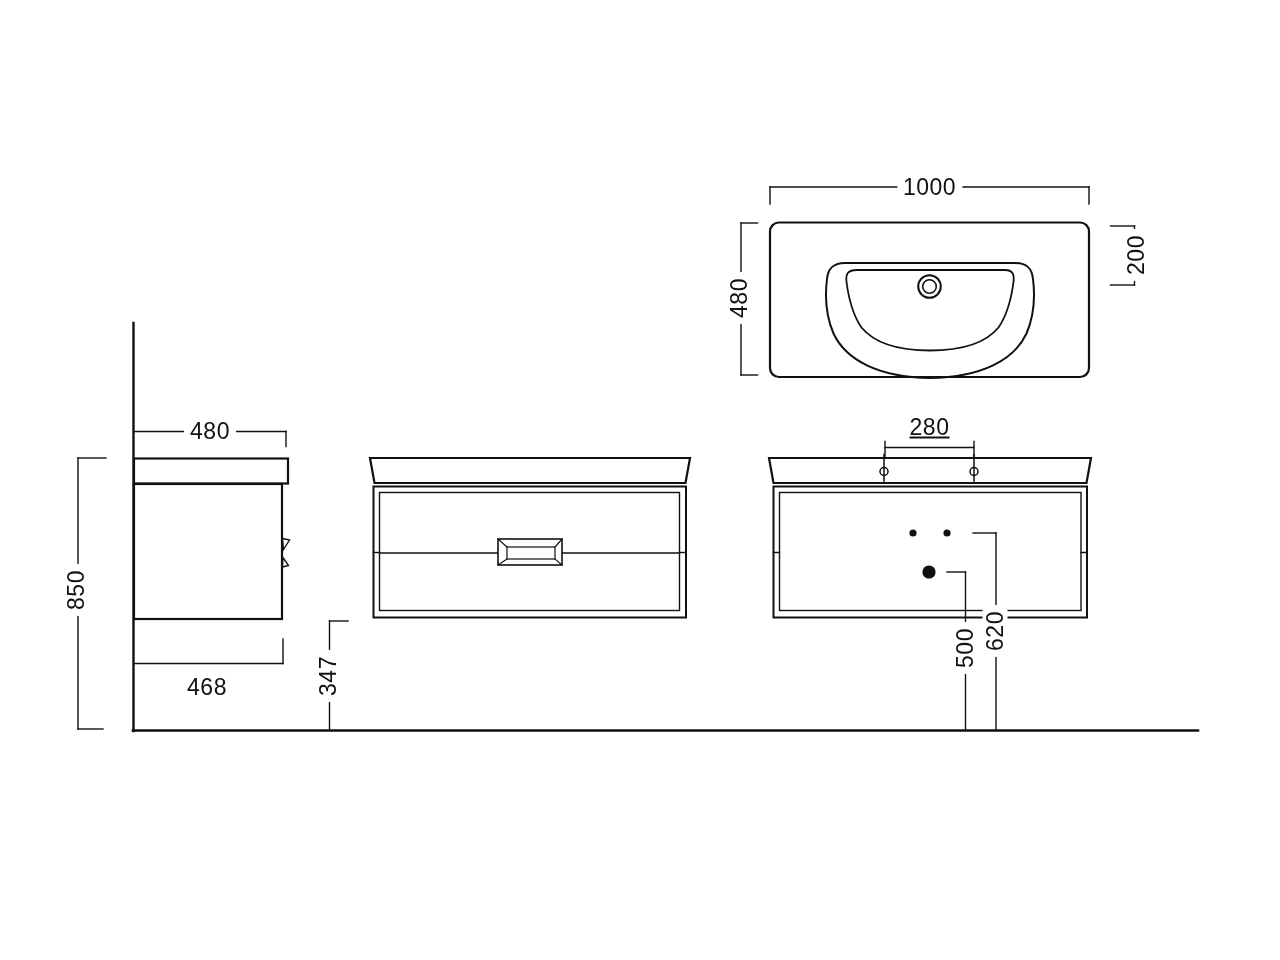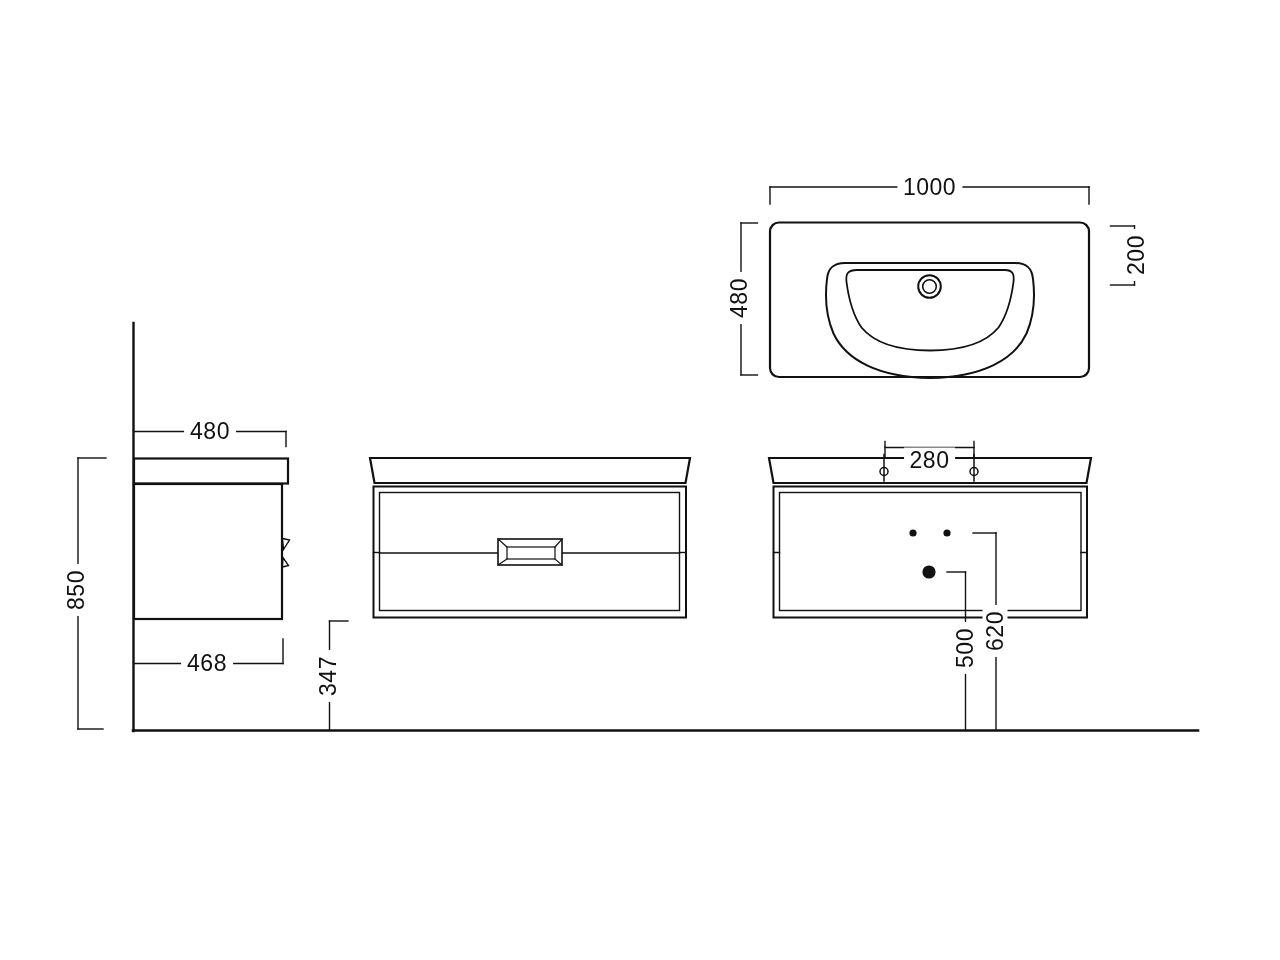--- a/index.html
+++ b/index.html
@@ -142,21 +142,21 @@
       </g>
     </g>
   </svg>
 
   <div class="dim-label" style="left:929.5px; top:187px;">1000</div>
   <div class="dim-label vert" style="left:739px; top:298px;">480</div>
   <div class="dim-label vert" style="left:1136px; top:255px;">200</div>
 
   <div class="dim-label" style="left:210px; top:431px;">480</div>
   <div class="dim-label vert" style="left:76px; top:590px;">850</div>
-  <div class="dim-label" style="left:207px; top:663px;">468</div>
+  <div class="dim-label" style="left:207px; top:687px;">468</div>
 
   <div class="dim-label vert" style="left:328px; top:676px;">347</div>
 
-  <div class="dim-label" style="left:929.5px; top:460px;">280</div>
+  <div class="dim-label" style="left:929.5px; top:427px;text-decoration:underline;">280</div>
   <div class="dim-label vert" style="left:965px; top:648px;">500</div>
   <div class="dim-label vert" style="left:995px; top:631px;">620</div>
 
 </div>
 
 </body></html>

